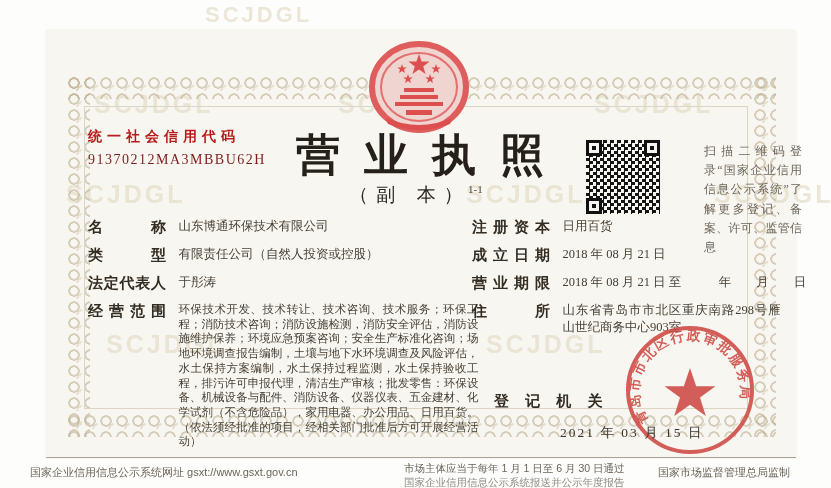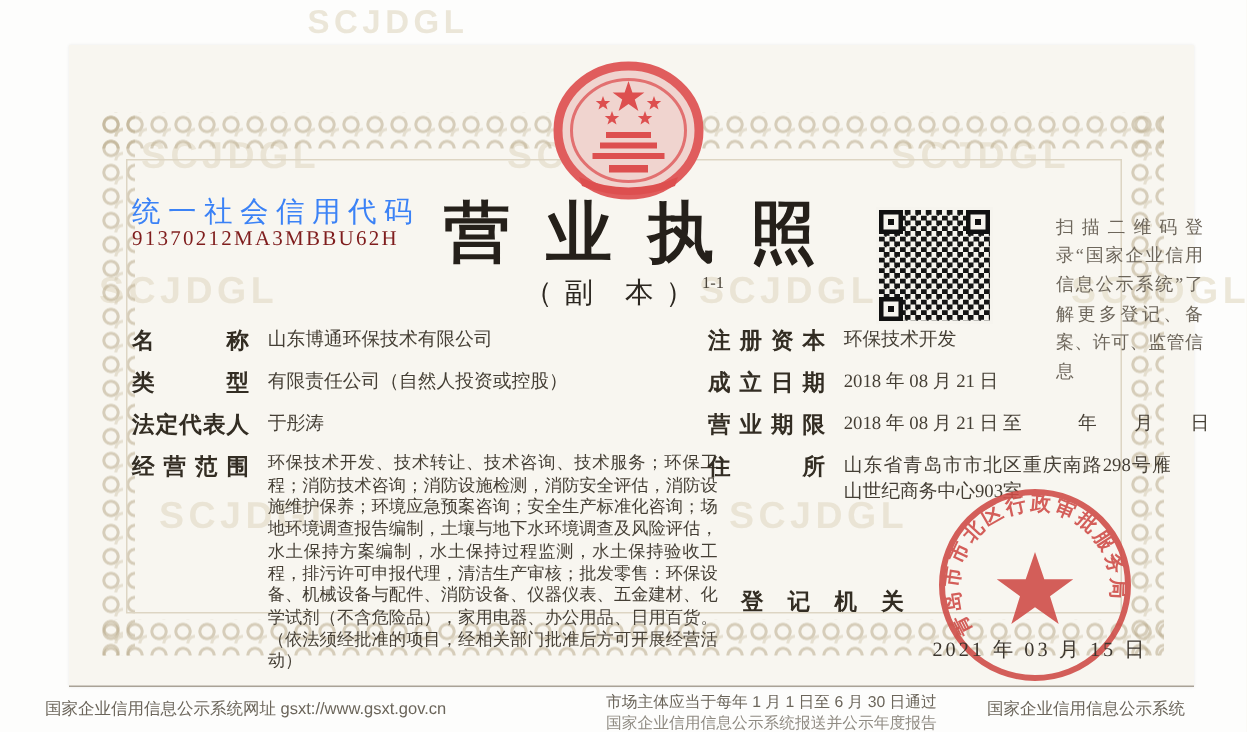--- a/index.html
+++ b/index.html
@@ -39,21 +39,21 @@
     font-family:"Liberation Sans","DejaVu Sans",sans-serif;
     pointer-events:none;white-space:nowrap;
   }
   .wm-cn{
     position:absolute;color:rgba(201,128,118,.20);font-weight:bold;
     font-size:44px;letter-spacing:16px;white-space:nowrap;pointer-events:none;
   }
   
   .code-label{
     position:absolute;left:88px;top:128px;
-    font-size:19px;font-weight:normal;letter-spacing:5px;color:#3b82f6;
+    font-size:14px;font-weight:bold;letter-spacing:5px;color:#b91c1c;
   }
   .code-value{
     position:absolute;left:88px;top:152px;
     font-family:"Liberation Serif","DejaVu Serif",serif;
     font-size:14px;letter-spacing:1.5px;color:#7f1d1d;
   }
   .title{
     position:absolute;left:250px;top:126px;width:340px;text-align:center;
     font-size:44px;font-weight:900;letter-spacing:24px;text-indent:24px;
     color:#25201a;
@@ -97,21 +97,21 @@
     font-family:"Liberation Serif","DejaVu Serif",serif;
     font-size:12px;color:#453f35;line-height:1.32;
     white-space:normal;
   }
   .fvalue.big{font-size:12.5px;}
   .scope .fvalue{width:300px;text-align:justify;font-size:11.5px;line-height:1.28;}
   .addr .fvalue{width:218px;text-align:justify;}
   
   .registrar{position:absolute;left:494px;top:392px;font-size:15px;font-weight:bold;letter-spacing:6px;color:#332d23;}
   .issue-date{
-    position:absolute;left:560px;top:424px;width:205px;text-align:right;
+    position:absolute;left:560px;top:424px;width:205px;
     font-family:"Liberation Serif","DejaVu Serif",serif;
     font-size:13.5px;letter-spacing:2px;color:#3c362e;
   }
   .seal{position:absolute;left:620px;top:320px;width:140px;height:140px;opacity:.88;}
   
   .footer-left{position:absolute;left:30px;top:465px;font-size:11px;color:#6b655a;}
   .footer-mid{position:absolute;left:404px;top:462px;font-size:10.5px;line-height:1.3;color:#6b655a;}
   .footer-right{position:absolute;left:658px;top:465px;font-size:11px;color:#6b655a;}
 </style>
 </head>
@@ -183,21 +183,21 @@
   <span class="flabel">法定代表人</span>
   <span class="fvalue big">于彤涛</span>
 </div>
 <div class="row scope" style="left:88px;top:302px;">
   <span class="flabel">经营范围</span>
   <span class="fvalue">环保技术开发、技术转让、技术咨询、技术服务；环保工程；消防技术咨询；消防设施检测，消防安全评估，消防设施维护保养；环境应急预案咨询；安全生产标准化咨询；场地环境调查报告编制，土壤与地下水环境调查及风险评估，水土保持方案编制，水土保持过程监测，水土保持验收工程，排污许可申报代理，清洁生产审核；批发零售：环保设备、机械设备与配件、消防设备、仪器仪表、五金建材、化学试剂（不含危险品），家用电器、办公用品、日用百货。（依法须经批准的项目，经相关部门批准后方可开展经营活动）</span>
 </div>
 
 <div class="row" style="left:472px;top:218px;">
   <span class="flabel">注册资本</span>
-  <span class="fvalue big">环保技术开发</span>
+  <span class="fvalue big">日用百货</span>
 </div>
 <div class="row" style="left:472px;top:246px;">
   <span class="flabel">成立日期</span>
   <span class="fvalue big">2018 年 08 月 21 日</span>
 </div>
 <div class="row" style="left:472px;top:274px;">
   <span class="flabel">营业期限</span>
   <span class="fvalue big">2018 年 08 月 21 日 至　　　年　　月　　日</span>
 </div>
 <div class="row addr" style="left:472px;top:302px;">
@@ -218,13 +218,13 @@
   </text>
 </svg>
 
 <div class="issue-date">2021 年 03 月 15 日</div>
 
 <div class="footer-left">国家企业信用信息公示系统网址 gsxt://www.gsxt.gov.cn</div>
 <div class="footer-mid">
   <div>市场主体应当于每年 1 月 1 日至 6 月 30 日通过</div>
   <div style="opacity:.75;">国家企业信用信息公示系统报送并公示年度报告</div>
 </div>
-<div class="footer-right">国家企业信用信息公示系统</div>
+<div class="footer-right">国家市场监督管理总局监制</div>
 
 </body></html>

